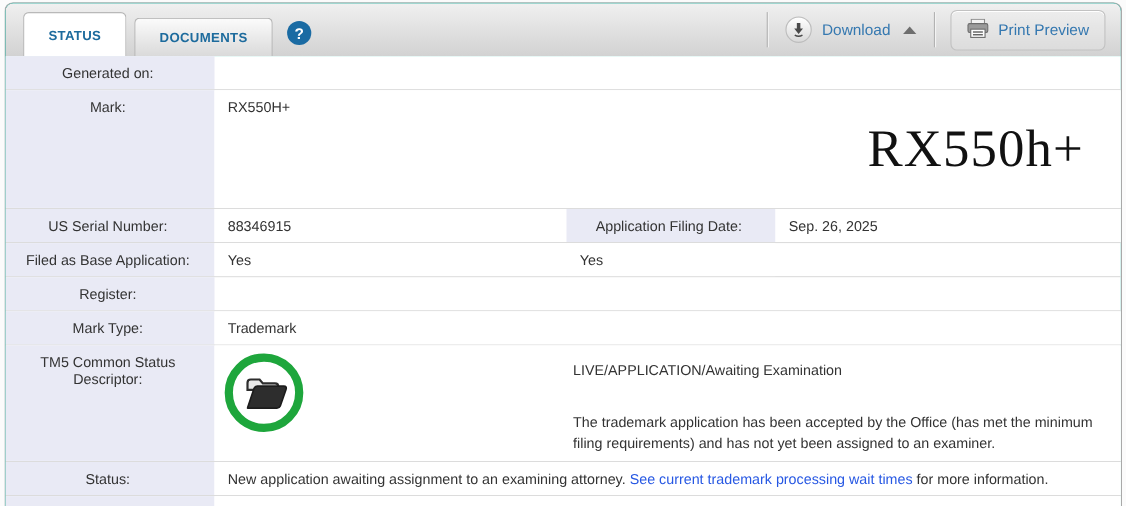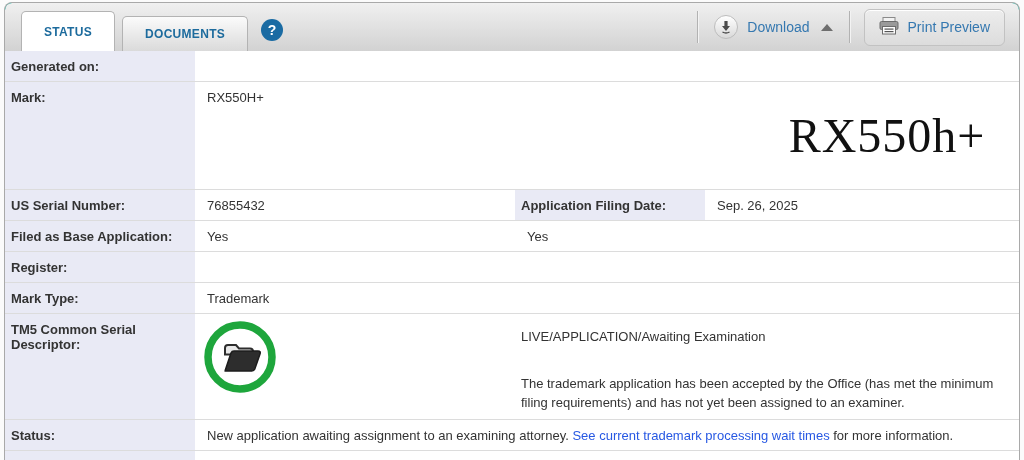--- a/index.html
+++ b/index.html
@@ -45,21 +45,21 @@
     border:1px solid #c2c2c2; border-radius:6px; padding:7px 14px; margin:0 8px 0 14px;
     background:linear-gradient(#ededed,#dcdcdc); box-shadow:0 1px 0 #fff inset; cursor:pointer;
   }
 
   
   .rows { background:#fff; }
   .row { display:grid; grid-template-columns:190px 1fr; border-top:1px solid #dcdcdc; }
   .row:first-child { border-top:none; }
   .row.cols4 { grid-template-columns:190px 320px 190px 1fr; }
   .lbl {
-    background:#e9eaf5; text-align:left; font-weight:bold; color:#333;
+    background:#e9eaf5; text-align:center; font-weight:normal; color:#333;
     font-size:13px; padding:8px 10px 7px 6px; line-height:15px;
   }
   .val { color:#333; font-size:13px; padding:8px 12px 7px; line-height:15px; background:#fff; }
 
   .row-mark { min-height:108px; }
   .row-mark .val { position:relative; }
   .mark-img {
     position:absolute; top:6px; right:6px; width:252px; height:95px; background:#fff;
     display:flex; align-items:center; justify-content:center;
     font-family:"Liberation Serif", serif; font-size:48px; color:#111; letter-spacing:1px;
@@ -121,21 +121,21 @@
     <div class="row row-mark">
       <div class="lbl">Mark:</div>
       <div class="val">
         <span>RX550H+</span>
         <div class="mark-img">RX550h+</div>
       </div>
     </div>
 
     <div class="row cols4">
       <div class="lbl">US Serial Number:</div>
-      <div class="val">76855432</div>
+      <div class="val">88346915</div>
       <div class="lbl">Application Filing Date:</div>
       <div class="val">Sep. 26, 2025</div>
     </div>
 
     <div class="row cols4">
       <div class="lbl">Filed as Base Application:</div>
       <div class="val">Yes</div>
       <div class="val">Yes</div>
     </div>
 
@@ -143,21 +143,21 @@
       <div class="lbl">Register:</div>
     </div>
 
     <div class="row">
       <div class="lbl">Mark Type:</div>
       <div class="val">Trademark</div>
     </div>
 
     <div class="row row-tm5">
       <div class="lbl">
-        <div>TM5 Common Serial</div>
+        <div>TM5 Common Status</div>
         <div>Descriptor:</div>
       </div>
       <div class="val">
         <div class="tm5-icon">
           <svg width="74" height="74" viewBox="0 0 74 74">
             <circle cx="37" cy="37" r="32" fill="#fff" stroke="#1ea63c" stroke-width="7.5"></circle>
             <path d="M22 28 q0 -3 3 -3 h8 l3 3.5 h11 q3 0 3 3 v3 h-28 z" fill="#e8e8e8" stroke="#2d2d2d" stroke-width="2"></path>
             <path d="M22 51 L28 33 q0.8 -2 3 -2 h24 q3 0 2 3 l-5.2 15 q-0.8 2 -3 2 h-24 q-3 0 -2.8 0 z" fill="#2d2d2d" stroke="#1c1c1c" stroke-width="1.5"></path>
           </svg>
         </div>

